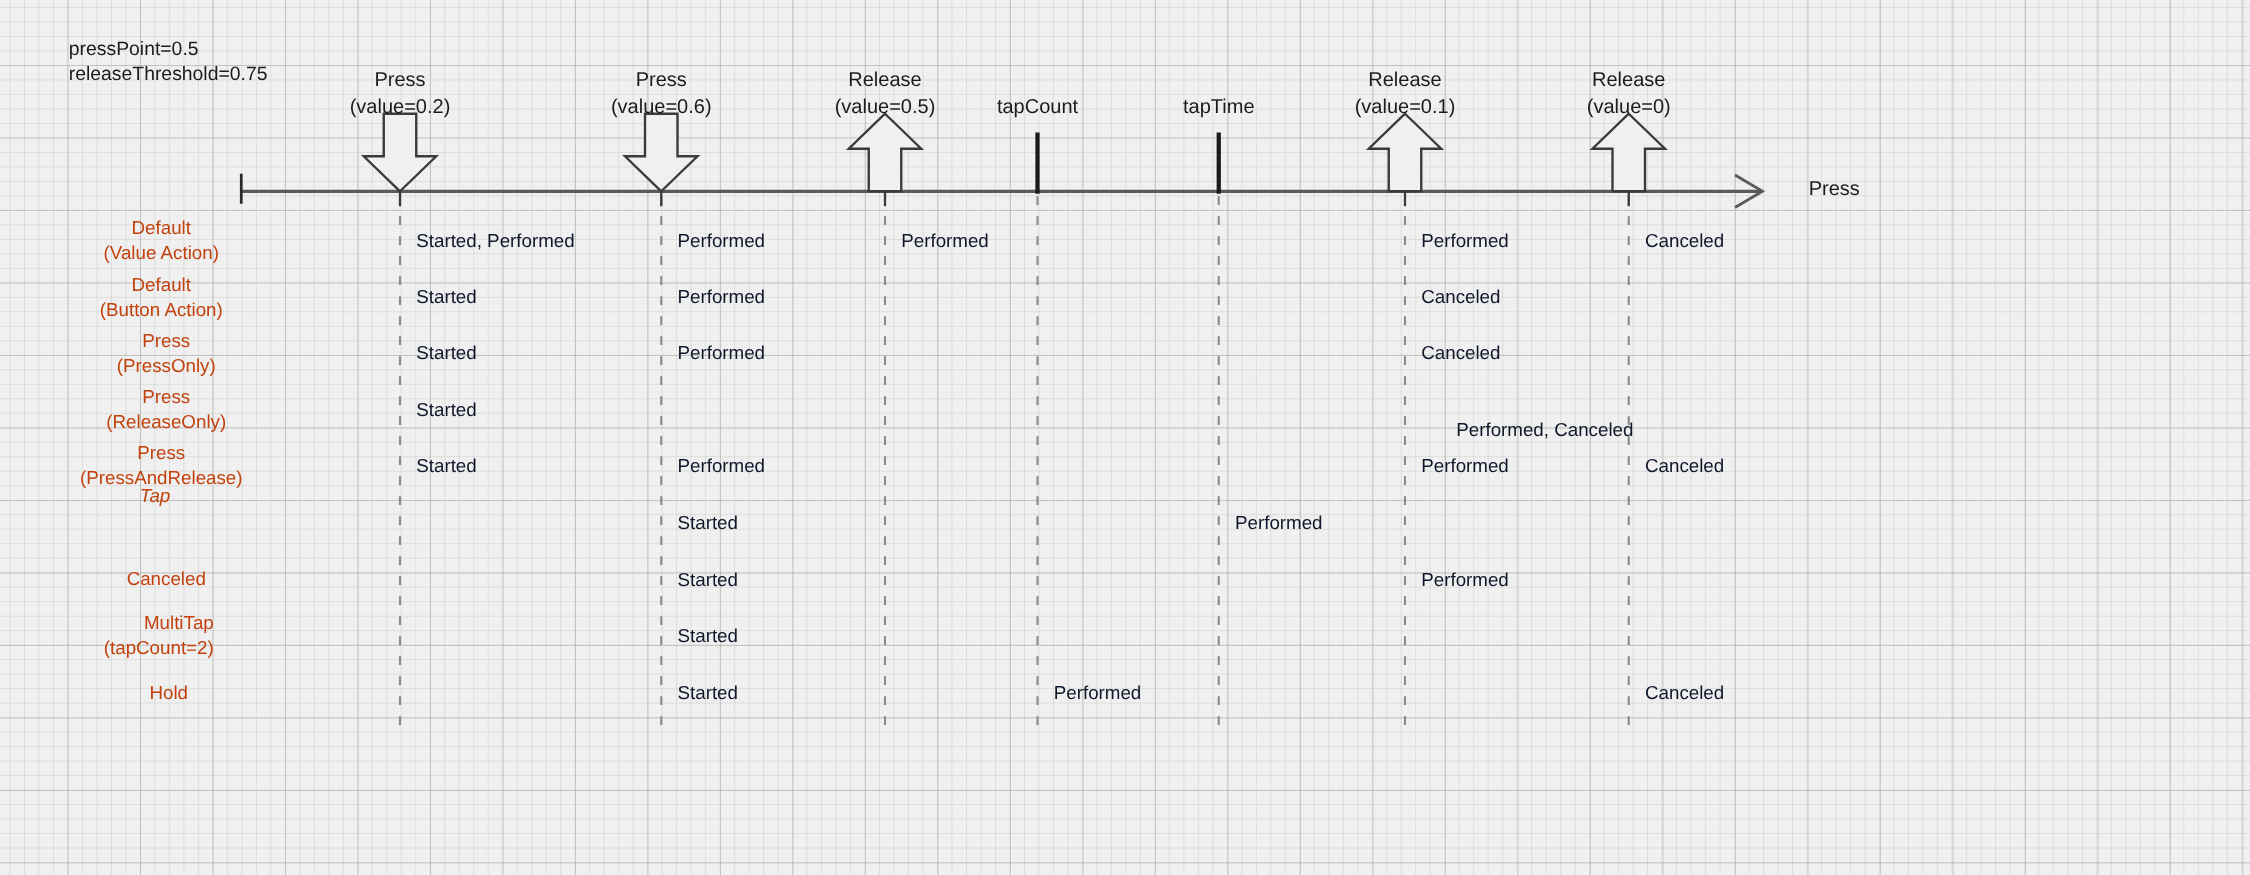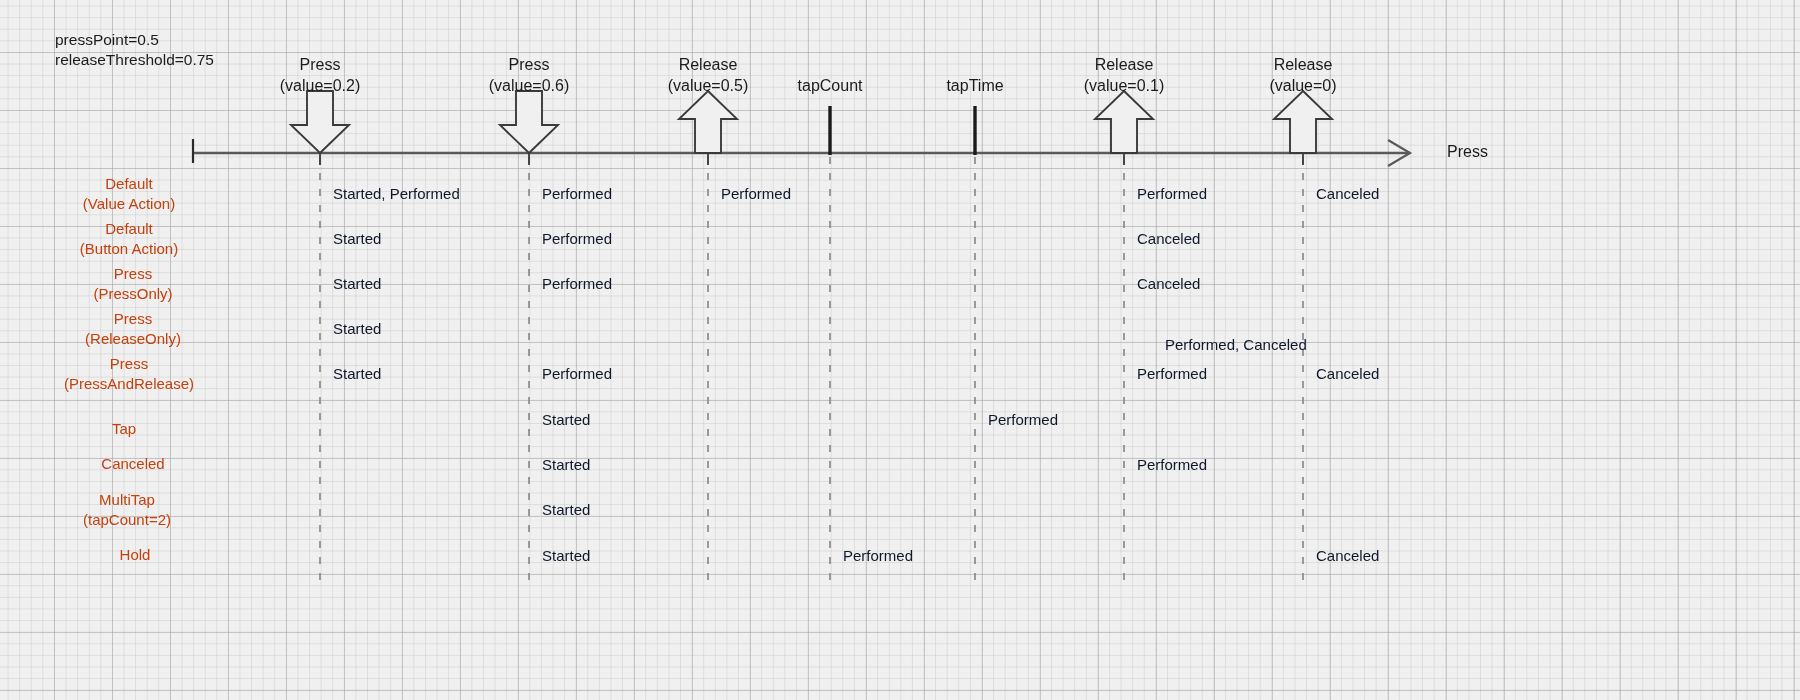--- a/index.html
+++ b/index.html
@@ -94,23 +94,23 @@
       <div class="row-label" style="left: 129px; top: 193px;">Default
 (Value Action)</div>
       <div class="row-label" style="left: 129px; top: 238px;">Default
 (Button Action)</div>
       <div class="row-label" style="left: 133px; top: 283px;">Press
 (PressOnly)</div>
       <div class="row-label" style="left: 133px; top: 328px;">Press
 (ReleaseOnly)</div>
       <div class="row-label" style="left: 129px; top: 373px;">Press
 (PressAndRelease)</div>
-      <div class="row-label" style="left: 124px; top: 429px;">Tap</div>
+      <div class="row-label" style="left: 124px; top: 397px; font-style: italic;">Tap</div>
       <div class="row-label" style="left: 133px; top: 464px;">Canceled</div>
-      <div class="row-label" style="left: 127px; top: 509px;">MultiTap
+      <div class="row-label" style="left: 127px; top: 509px; text-align: right;">MultiTap
 (tapCount=2)</div>
       <div class="row-label" style="left: 135px; top: 555px;">Hold</div>
     </div>
   <div id="cells">
       <div class="cell" style="left: 333px; top: 193px;">Started, Performed</div>
       <div class="cell" style="left: 542px; top: 193px;">Performed</div>
       <div class="cell" style="left: 721px; top: 193px;">Performed</div>
       <div class="cell" style="left: 1137px; top: 193px;">Performed</div>
       <div class="cell" style="left: 1316px; top: 193px;">Canceled</div>
       <div class="cell" style="left: 333px; top: 238px;">Started</div>

